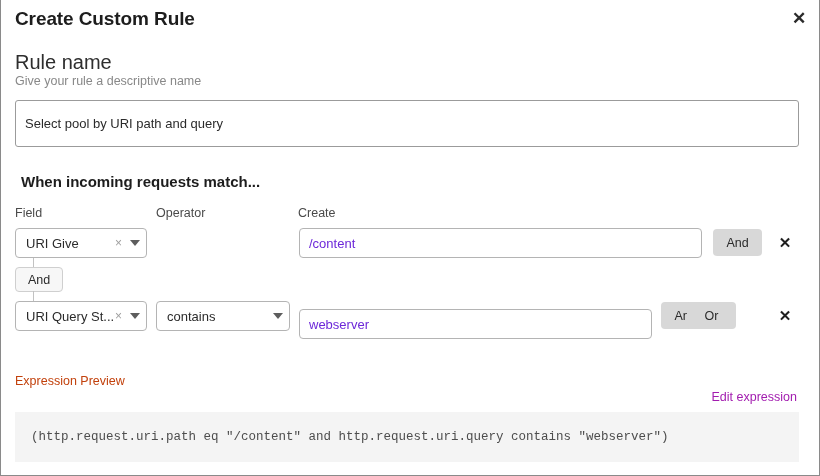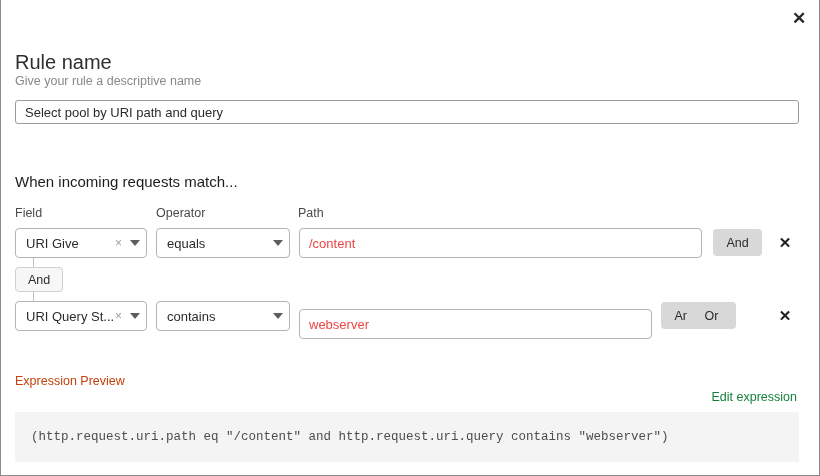--- a/index.html
+++ b/index.html
@@ -60,37 +60,37 @@
   }
   .rule-name-hint {
     position: absolute;
     left: 14px; top: 74px;
     font-size: 12.5px;
     color: #888888;
   }
   .rule-name-input {
     position: absolute;
     left: 14px; top: 100px;
-    width: 784px; height: 24px;
+    width: 784px; height: 47px;
     border: 1px solid #9b9b9b;
     border-radius: 3px;
     background: #fff;
     font-family: "Liberation Sans", sans-serif;
     font-size: 13px;
     color: #2b2b2b;
     padding: 0 9px;
     outline: none;
   }
 
   
   .match-heading {
     position: absolute;
-    left: 14px; top: 173px;
+    left: 20px; top: 173px;
     font-size: 15px;
-    font-weight: normal;
+    font-weight: bold;
     color: #1d1d1d;
   }
 
   .col-label {
     position: absolute;
     top: 206px;
     font-size: 12.5px;
     color: #4a4a4a;
   }
   .col-label.field    { left: 14px; }
@@ -146,21 +146,21 @@
 
   .val-input {
     position: absolute;
     top: 0;
     height: 30px;
     border: 1px solid #b4b4b4;
     border-radius: 4px;
     background: #fff;
     font-family: "Liberation Sans", sans-serif;
     font-size: 13px;
-    color: #ef4444;
+    color: #6d28d9;
     padding: 0 9px;
     outline: none;
     left: 298px;
   }
   .r0 .val-input { width: 403px; }
   .r1 .val-input { width: 353px; margin-top: 8px; }
 
   .logic-btn {
     position: absolute;
     top: 1px;
@@ -223,21 +223,21 @@
   .exp-label {
     position: absolute;
     left: 14px; top: 374px;
     font-size: 12.5px;
     color: #c2410c;
   }
   .exp-edit {
     position: absolute;
     right: 22px; top: 390px;
     font-size: 12.5px;
-    color: #15803d;
+    color: #a21caf;
     text-decoration: none;
     cursor: pointer;
   }
   .exp-box {
     position: absolute;
     left: 14px; top: 412px;
     width: 784px; height: 50px;
     background: #f4f4f4;
     display: flex;
     align-items: center;
@@ -248,42 +248,37 @@
     color: #4d4d4d;
     padding-left: 16px;
     white-space: nowrap;
   }
 </style>
 </head>
 <body>
 
 <div class="dialog">
 
+  <div class="dialog-title">Create Custom Rule</div>
   <button class="close-btn">✕</button>
 
   <div class="rule-name-label">Rule name</div>
   <div class="rule-name-hint">Give your rule a descriptive name</div>
   <input class="rule-name-input" type="text" value="Select pool by URI path and query" style="">
 
   <div class="match-heading">When incoming requests match...</div>
 
   <div class="col-label field">Field</div>
   <div class="col-label operator">Operator</div>
-  <div class="col-label value">Path</div>
+  <div class="col-label value">Create</div>
 
   <div class="cond-row r0">
     <div class="sel sel-field">
       <span class="sel-text">URI Give</span>
       <span class="sel-clear">×</span>
-      <span class="caret">
-          <span class="caret-tri"></span>
-        </span>
-    </div>
-    <div class="sel sel-operator">
-      <span class="sel-text">equals</span>
       <span class="caret">
           <span class="caret-tri"></span>
         </span>
     </div>
     <input class="val-input" type="text" value="/content" style="">
     <button class="logic-btn" style="left:712px;">And</button>
     <button class="del-btn">✕</button>
   </div>
 
   <div class="connector-top"></div>

